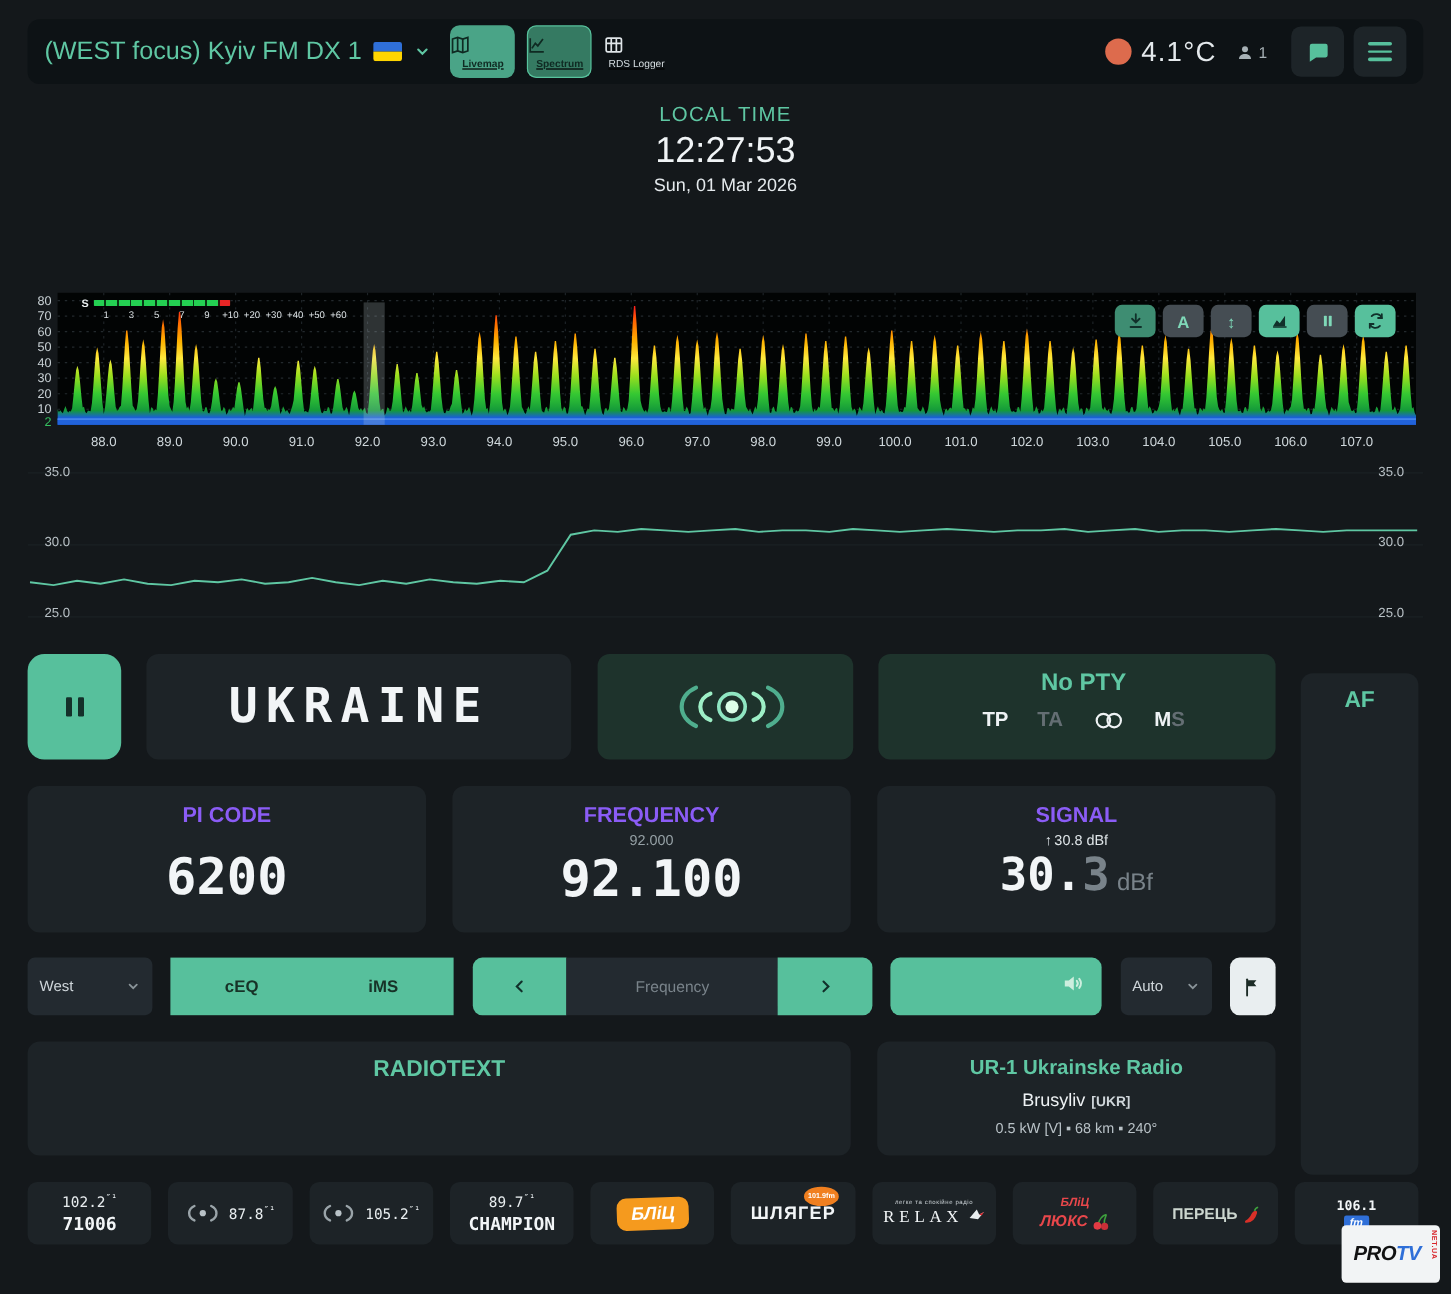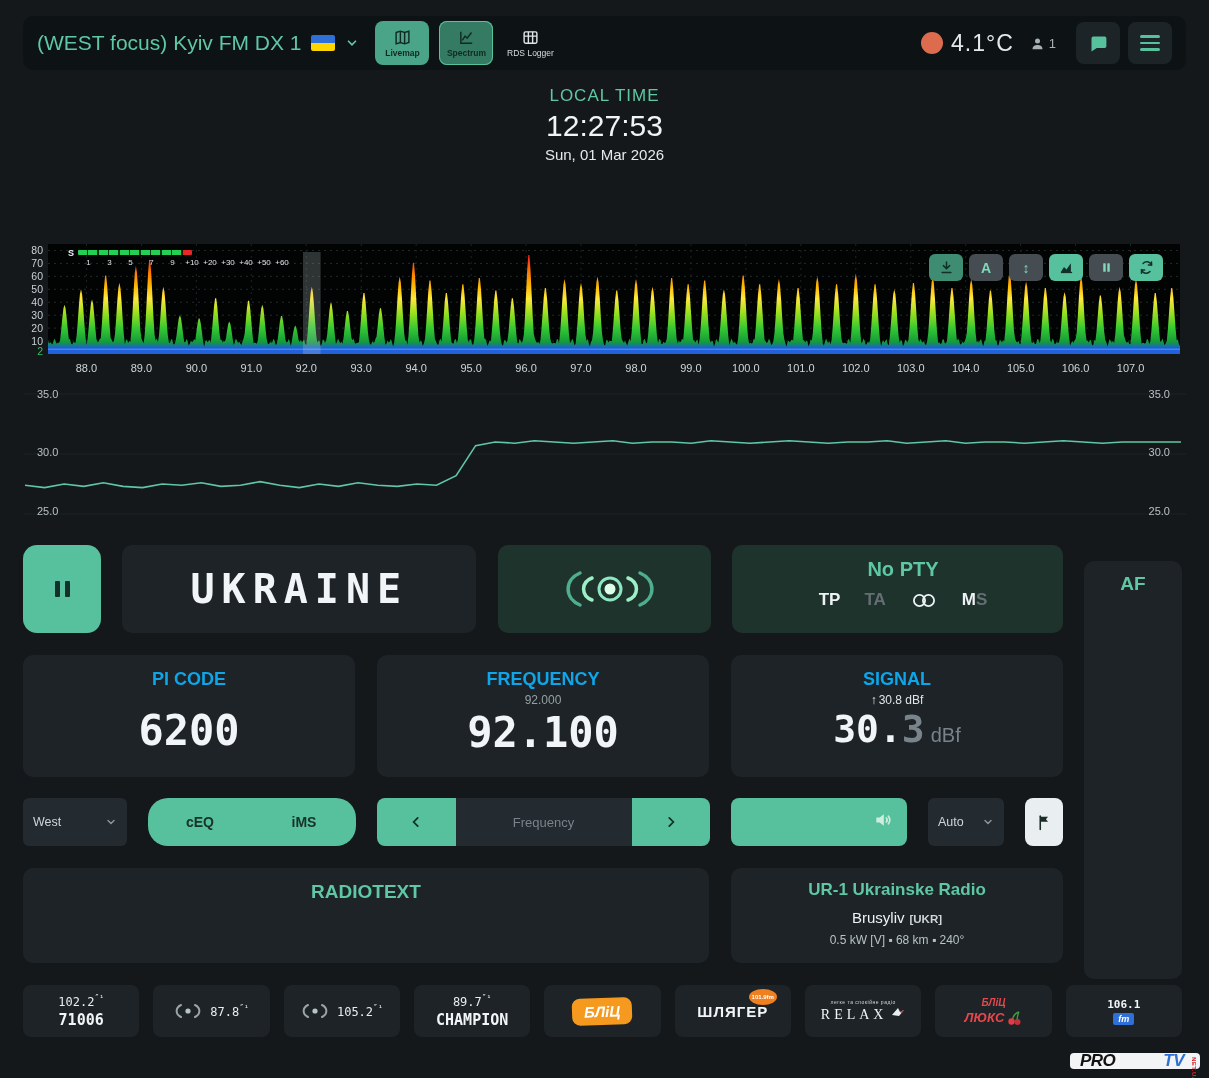--- a/index.html
+++ b/index.html
@@ -19,22 +19,23 @@
     display:flex;align-items:center;padding:0 14px;
   }
   .title-wrap{display:flex;align-items:center;gap:10px;}
   .server-title{color:#5fc7a3;font-size:21px;white-space:nowrap;}
   .ua-flag{width:24px;height:16px;border-radius:2px;overflow:hidden;display:inline-block;}
   .ua-flag .b{display:block;width:100%;height:50%;background:#2f6fd8;}
   .ua-flag .y{display:block;width:100%;height:50%;background:#ffd500;}
   .nav{display:flex;gap:10px;margin-left:16px;}
   .navbtn{
     border:none;cursor:pointer;border-radius:8px;width:54px;height:44px;
-    display:flex;flex-direction:column;align-items:center;justify-content:center;gap:2px;
+    display:flex;flex-direction:column;justify-content:center;gap:2px;
     background:transparent;
+    text-decoration:underline;
   }
   .navbtn .nlabel{font-size:8.5px;color:#d6dde0;}
   .navbtn.teal{background:#4aa487;}
   .navbtn.teal .nlabel{color:#0f2a22;font-weight:bold;}
   .navbtn.teal.active{background:#357a62;box-shadow:inset 0 0 0 1px #58c29d;}
   .hdr-right{margin-left:auto;display:flex;align-items:center;gap:8px;}
   .temp-dot{width:22px;height:22px;border-radius:50%;background:#dd6b4d;display:inline-block;}
   .temp-val{font-size:23px;color:#e4e9ec;font-weight:300;letter-spacing:1px;margin-right:8px;}
   .users{display:flex;align-items:center;gap:4px;color:#a6b0b5;font-size:13px;margin-right:12px;}
   .iconbtn{width:44px;height:42px;border:none;border-radius:8px;background:#1d2428;cursor:pointer;
@@ -94,35 +95,35 @@
   .flags-row{margin-top:9px;display:flex;align-items:center;justify-content:center;gap:24px;}
   .flag-txt{font-size:17px;font-weight:bold;color:#eef2f4;}
   .flag-txt.dim{color:#646e73;}
   .ms-wrap{display:flex;}
 
   .af-panel{position:absolute;right:0;top:16px;width:98px;height:418px;background:#1d2327;border-radius:10px;text-align:center;}
   .af-label{margin-top:12px;font-size:19px;font-weight:bold;color:#5fc7a3;}
 
   .data-row{margin-top:22px;height:122px;}
   .data-panel{width:332px;height:122px;text-align:center;}
-  .data-label{margin-top:14px;font-size:18px;font-weight:bold;color:#0ea5e9;}
+  .data-label{margin-top:14px;font-size:18px;font-weight:bold;color:#8b5cf6;}
   .data-sub{margin-top:3px;font-size:12px;color:#95a0a5;}
   .data-value{font-family:"DejaVu Sans Mono",monospace;font-weight:bold;font-size:42px;color:#f2f5f7;}
   .pi-value{margin-top:16px;}
   .freq-value{margin-top:1px;}
   .sig-line{margin-top:3px;font-size:12px;color:#dfe5e8;display:flex;justify-content:center;align-items:center;gap:2px;}
   .sig-value{margin-top:0;font-size:38px;}
   .sig-frac{color:#79838a;}
   .sig-unit{font-family:"Liberation Sans",sans-serif;font-size:20px;font-weight:normal;color:#79838a;margin-left:6px;}
 
   .controls-row{margin-top:21px;height:48px;align-items:flex-start;}
   .select{height:48px;background:#232a30;border:none;border-radius:6px;cursor:pointer;
     display:flex;align-items:center;justify-content:space-between;padding:0 10px;color:#cfd6da;font-size:12.5px;}
   .sel-west{width:104px;} .sel-auto{width:76px;}
-  .eqims{width:208px;height:48px;background:#57c09c;border-radius:20px;display:flex;}
+  .eqims{width:236px;height:48px;background:#57c09c;border-radius:0;display:flex;}
   .eqims button{flex:1;background:transparent;border:none;cursor:pointer;font-size:14px;font-weight:bold;color:#173227;}
   .stepper{width:333px;height:48px;display:flex;}
   .step-btn{width:81px;height:48px;border:none;background:#57c09c;cursor:pointer;display:flex;align-items:center;justify-content:center;}
   .step-btn.left{border-radius:8px 0 0 8px;}
   .step-btn.right{border-radius:0 8px 8px 0;}
   .freq-input{flex:1;height:48px;border:none;background:#232a30;color:#e8edef;text-align:center;font-size:13px;outline:none;}
   .freq-input::placeholder{color:#79838a;}
   .volume{width:176px;height:48px;background:#57c09c;border-radius:8px;position:relative;cursor:pointer;}
   .volume .spk{position:absolute;right:14px;top:50%;transform:translateY(-50%);}
   .flag-btn{width:38px;height:48px;border:none;border-radius:8px;background:#e9eef0;cursor:pointer;
@@ -154,21 +155,21 @@
   .relax-tag{font-size:5px;color:#cfd6da;letter-spacing:.5px;}
   .relax{font-family:"Liberation Serif",serif;font-size:14px;letter-spacing:4px;color:#f2f5f7;display:flex;align-items:flex-start;gap:4px;}
   .lux-top{font-size:10px;font-weight:bold;color:#e8474b;font-style:italic;}
   .lux-bottom{font-size:13px;font-weight:bold;color:#e8474b;font-style:italic;display:flex;align-items:center;gap:3px;}
   .perets{font-size:13px;font-weight:bold;color:#ccd6cf;display:flex;align-items:center;gap:4px;}
   .fm1061-top{font-family:"DejaVu Sans Mono",monospace;font-size:11px;font-weight:bold;color:#f2f5f7;}
   .fm1061-box{background:#2f6fd8;color:#fff;font-size:9px;font-weight:bold;font-style:italic;padding:1px 5px;border-radius:2px;}
 
   
   .watermark{position:absolute;right:9px;bottom:9px;background:#f2f4f5;border-radius:4px;
-    height:16px;display:flex;align-items:center;padding:0 16px 0 10px;gap:48px;}
+    height:48px;display:flex;align-items:center;padding:0 16px 0 10px;}
   .wm-pro{font-style:italic;font-weight:900;font-size:17px;color:#121212;letter-spacing:-.5px;}
   .wm-tv{font-style:italic;font-weight:900;font-size:17px;color:#2f6fd8;letter-spacing:-.5px;}
   .wm-side{position:absolute;right:3px;top:4px;writing-mode:vertical-rl;font-size:6px;font-weight:bold;color:#d8232a;letter-spacing:.5px;}
 </style>
 </head>
 <body>
 
 <header class="topbar">
   <div class="title-wrap">
     <span class="server-title">(WEST focus) Kyiv FM DX 1</span>
@@ -563,20 +564,29 @@
       <span class="lux-bottom">
         <span>ЛЮКС</span>
         <svg width="15" height="14" viewBox="0 0 15 14">
             <path d="M5 10C6 5 8 2 12 1M10 11C10 6 11 3 12 1" stroke="#3da03d" stroke-width="1.3" fill="none"></path>
             <circle cx="4.5" cy="10.5" r="3.2" fill="#e23b43"></circle>
             <circle cx="10.5" cy="11" r="3" fill="#c92f38"></circle>
           </svg>
       </span>
     </button>
     <button class="tile">
+      <span class="perets">
+        <span>ПЕРЕЦЬ</span>
+        <svg width="14" height="17" viewBox="0 0 14 17">
+            <path d="M3 14q-1.5 2 1 2 6.5-.5 8.5-8 .5-2.5-1.5-2-2 .5-3 2.5-2 4.5-5 5.5z" fill="#d83028"></path>
+            <path d="M10.5 6q.5-2.5 3-3" stroke="#3da03d" stroke-width="1.4" fill="none"></path>
+          </svg>
+      </span>
+    </button>
+    <button class="tile">
       <span class="fm1061-top">106.1</span>
       <span class="fm1061-box">fm</span>
     </button>
   </div>
 </div>
 
 <div class="watermark">
   <span class="wm-pro">PRO</span>
   <span class="wm-tv">TV</span>
   <span class="wm-side">NET.UA</span>

